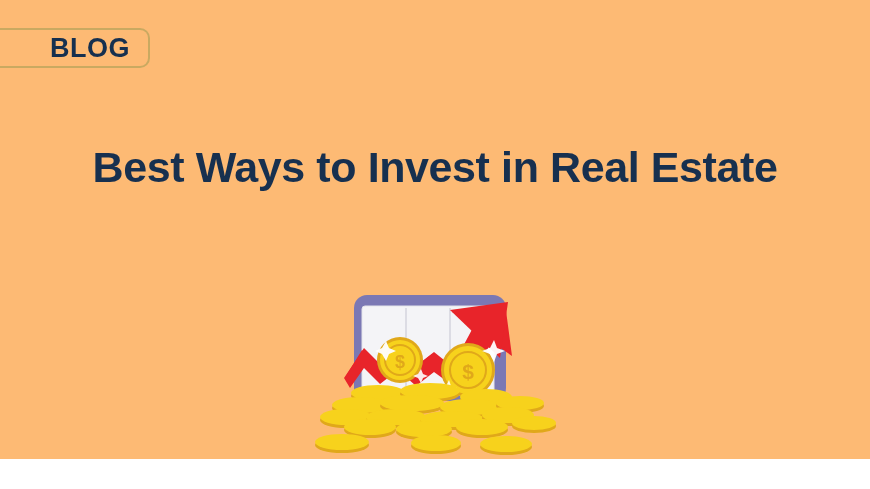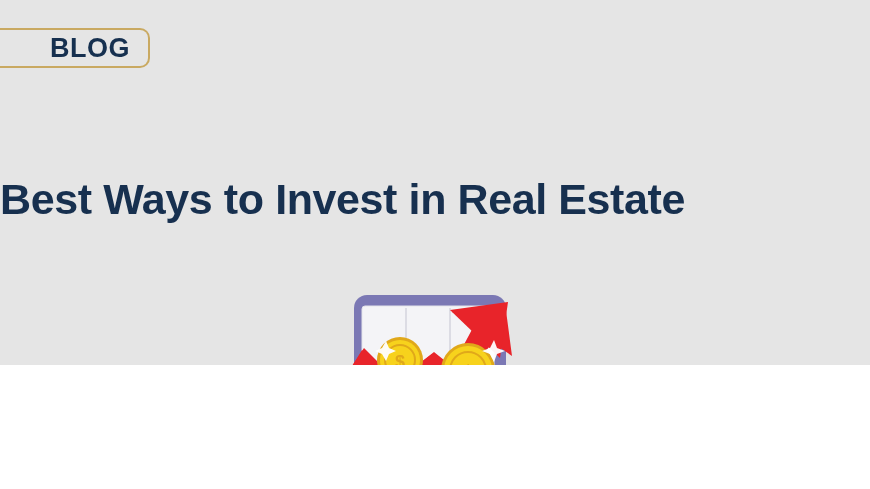--- a/index.html
+++ b/index.html
@@ -10,22 +10,22 @@
   body {
     width: 870px;
     height: 489px;
     overflow: hidden;
     font-family: "Liberation Sans", sans-serif;
   }
 
   .banner {
     position: relative;
     width: 870px;
-    height: 365px;
-    background: #e5e5e5;
+    height: 459px;
+    background: #fdba74;
     overflow: hidden;
   }
 
   
   .blog-badge {
     position: absolute;
     left: -14px;
     top: 28px;
     width: 164px;
     height: 40px;
@@ -48,22 +48,23 @@
     letter-spacing: 0.5px;
     color: #16304f;
     line-height: 1;
     white-space: nowrap;
   }
 
   
   .headline {
     position: absolute;
     left: 0;
-    top: 172px;
+    top: 140px;
     width: 870px;
+    text-align: center;
     color: #17304f;
     font-family: "Liberation Sans", sans-serif;
     font-weight: bold;
     font-size: 43px;
     line-height: 55px;
     letter-spacing: -0.4px;
   }
   .headline-line {
     display: block;
     white-space: nowrap;

